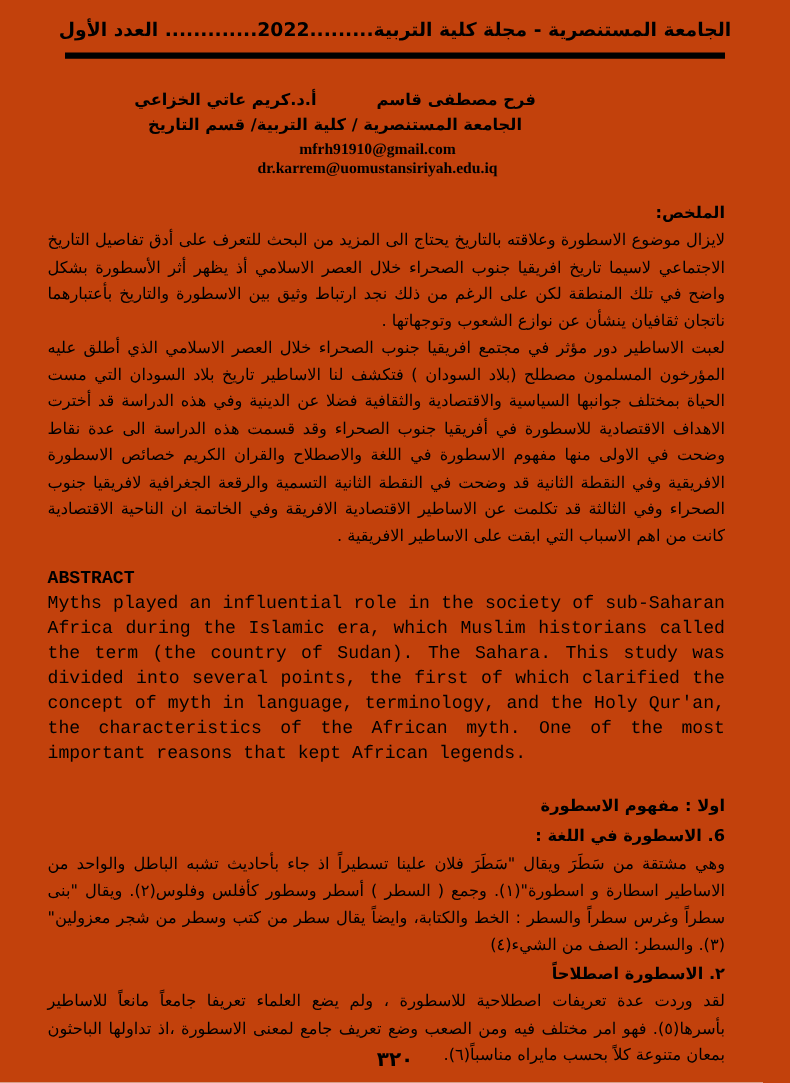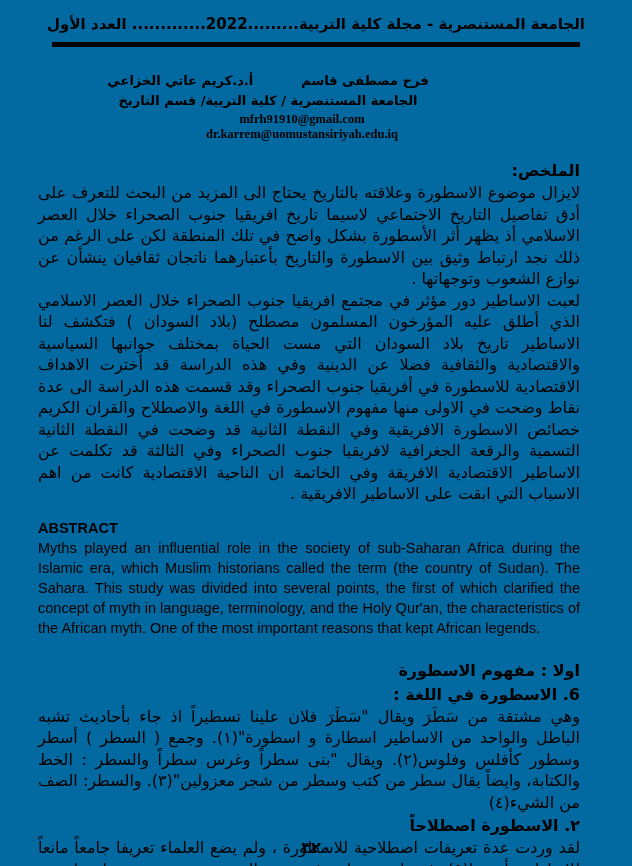--- a/index.html
+++ b/index.html
@@ -1,17 +1,17 @@
 <!DOCTYPE html>
 <html lang="ar"><head>
 <meta charset="utf-8">
 <style>
   html,body{margin:0;padding:0;background:#e8e8e8;}
   .page{
-    width:632px;height:866px;position:relative;background:#0369a1;
+    width:632px;height:866px;position:relative;background:#c2410c;
     margin:0 auto;color:#000;overflow:hidden;
     font-family:"DejaVu Sans",sans-serif;
   }
   
   .header-line{
     direction:rtl;text-align:center;font-weight:bold;font-size:15px;
     line-height:22px;padding-top:13px;
   }
   .header-rule{height:5px;background:#000;margin:7px 52px 0 52px;}
   
@@ -26,30 +26,30 @@
   }
   .affiliation{
     direction:rtl;text-align:center;font-weight:bold;font-size:13px;
     margin-top:5px;position:relative;left:-48px;
   }
   .emails{
     text-align:center;font-family:"Liberation Serif",serif;font-weight:bold;
     font-size:12.5px;line-height:15px;margin-top:4px;position:relative;left:-14px;
   }
   
-  .ar-block{direction:rtl;margin:0 52px 0 38px;font-size:16px;}
+  .ar-block{direction:rtl;margin:0 52px 0 38px;font-size:13px;}
   .ar-heading{font-weight:bold;line-height:23px;}
   .ar-block p{margin:0;text-align:justify;line-height:21.5px;}
   .abstract-ar{margin-top:17px;}
   .keywords-line{direction:rtl;text-align:justify;line-height:21.5px;}
   .keywords-label{font-weight:bold;}
   .center-last{text-align-last:auto;}
   
   .abstract-en{
-    margin:13px 52px 0 38px;font-family:Liberation Sans, sans-serif;
+    margin:13px 52px 0 38px;font-family:Liberation Mono, monospace;
     font-size:14.5px;
   }
   .en-heading{font-weight:bold;line-height:20px;}
   .abstract-en p{margin:0;text-align:justify;line-height:20px;}
   
   .body-ar{margin-top:21px;}
   .sub-gap{margin-top:1px;}
   
   .page-number{
     position:absolute;bottom:9px;left:0;right:0;text-align:center;

